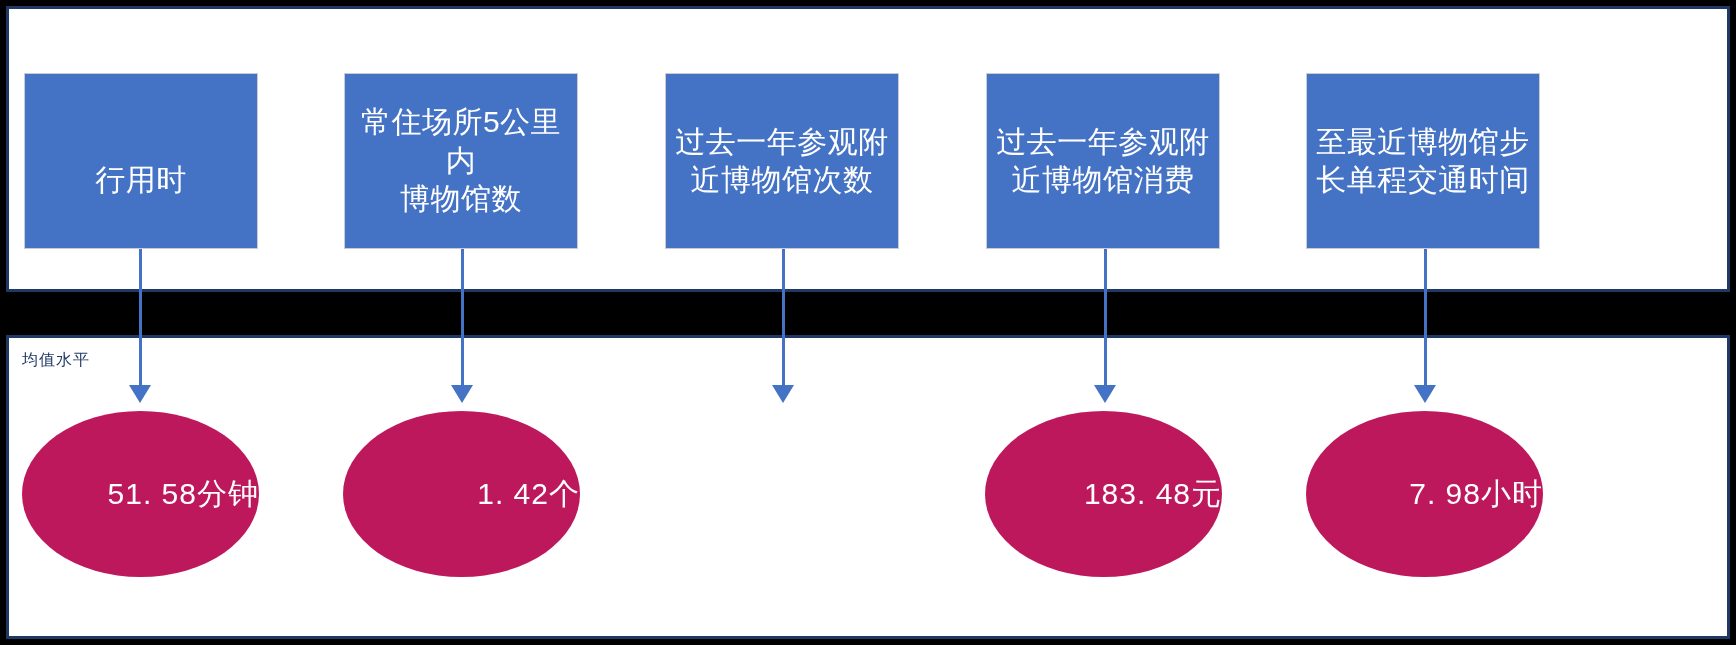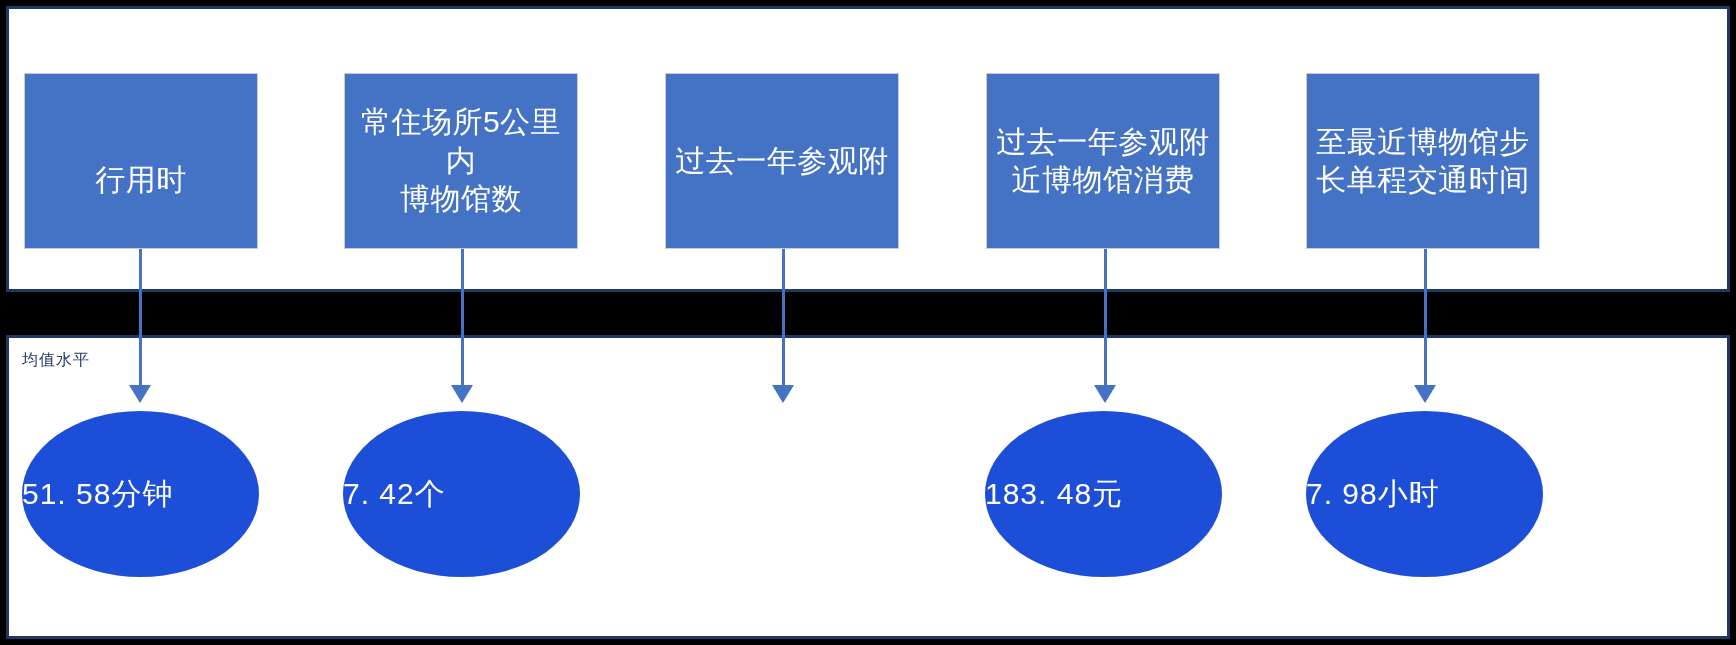--- a/index.html
+++ b/index.html
@@ -58,25 +58,25 @@
     width: 234px;
   }
   .node-box .label {
     display: block;
     width: 100%;
   }
 
   
   .node-ellipse {
     position: absolute;
-    background: #1d4ed8;
+    background: #be185d;
     border-radius: 50%;
     display: flex;
     align-items: center;
-    justify-content: flex-start;
+    justify-content: flex-end;
     text-align: center;
     color: #ffffff;
     font-size: 30px;
     letter-spacing: 1px;
     top: 411px;
     height: 166px;
     width: 237px;
   }
 
   
@@ -124,20 +124,21 @@
   </div>
   <div class="node-box" style="left:344px;">
     <span class="label">
       <span>常住场所5公里内</span><br>
       <span>博物馆数</span>
     </span>
   </div>
   <div class="node-box" style="left:665px;">
     <span class="label">
       <span>过去一年参观附</span><br>
+      <span>近博物馆次数</span>
     </span>
   </div>
   <div class="node-box" style="left:986px;">
     <span class="label">
       <span>过去一年参观附</span><br>
       <span>近博物馆消费</span>
     </span>
   </div>
   <div class="node-box" style="left:1306px;">
     <span class="label">
@@ -158,21 +159,21 @@
   <div class="connector" style="left:1104px; top:249px; height:148px;"></div>
   <div class="arrowhead" style="left:1094px; top:385px;"></div>
 
   <div class="connector" style="left:1424px; top:249px; height:148px;"></div>
   <div class="arrowhead" style="left:1414px; top:385px;"></div>
 
   <div class="node-ellipse" style="left:22px;">
     <span>51. 58分钟</span>
   </div>
   <div class="node-ellipse" style="left:343px;">
-    <span>7. 42个</span>
+    <span>1. 42个</span>
   </div>
   <div class="node-ellipse" style="left:985px;">
     <span>183. 48元</span>
   </div>
   <div class="node-ellipse" style="left:1306px;">
     <span>7. 98小时</span>
   </div>
 
 </div>
 

